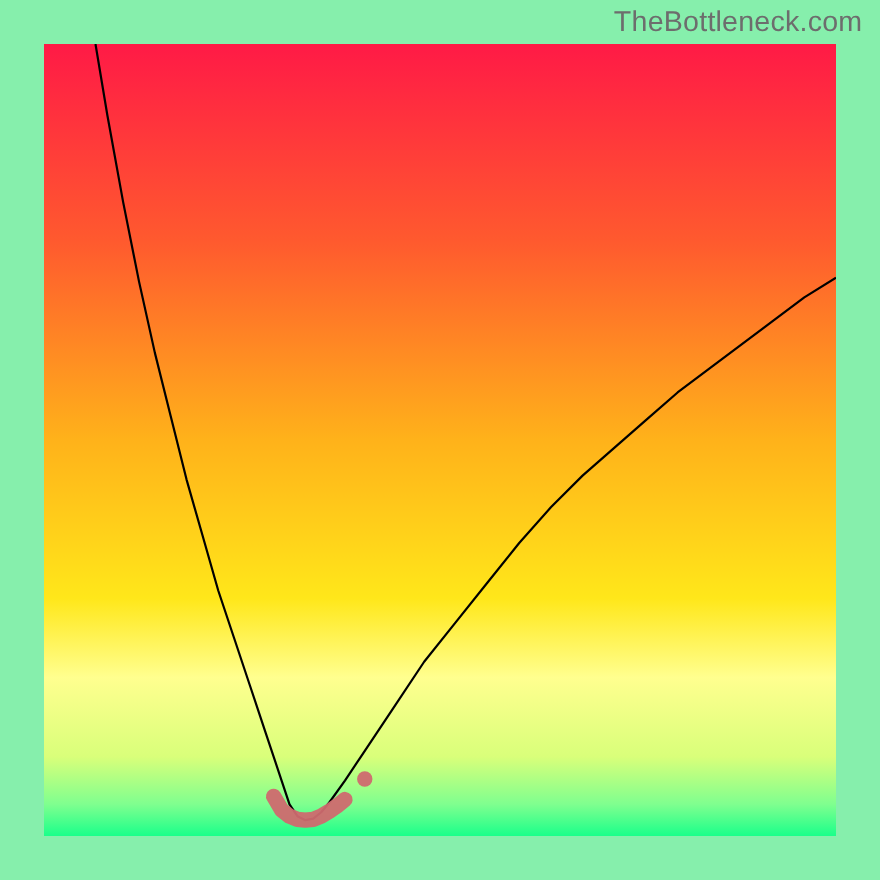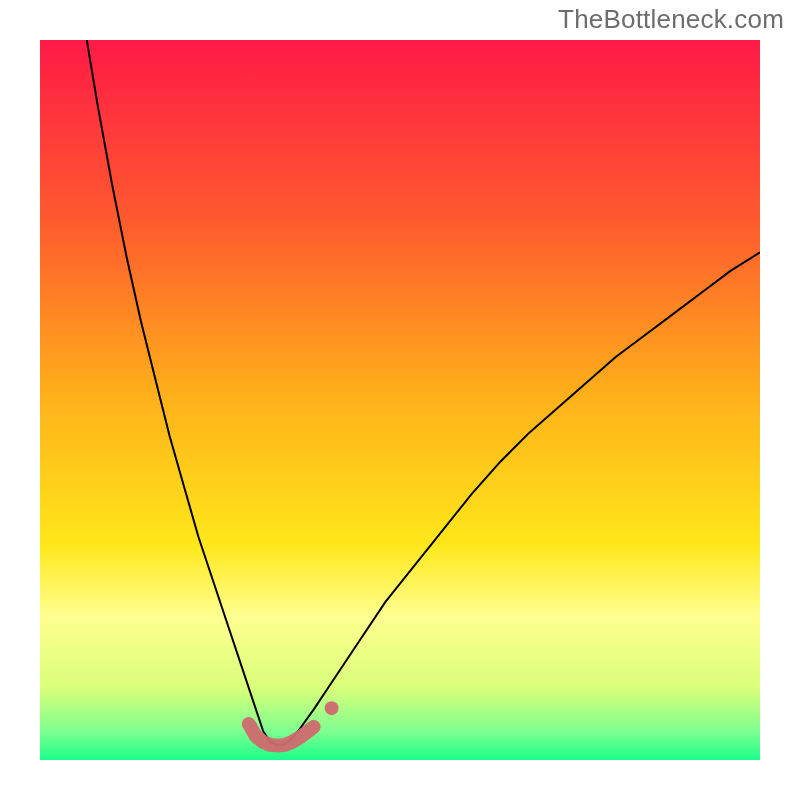--- a/index.html
+++ b/index.html
@@ -8,21 +8,21 @@
     width: 800px;
     height: 800px;
     background: #000;
     font-family: Arial, Helvetica, sans-serif;
     overflow: hidden;
   }
   .frame {
     position: relative;
     width: 800px;
     height: 800px;
-    background: #ffffff;
+    background: #86efac;
   }
   .watermark {
     position: absolute;
     top: 4px;
     right: 16px;
     color: #6d6d6d;
     font-size: 26px;
     letter-spacing: 0.2px;
     z-index: 50;
     font-weight: 400;

